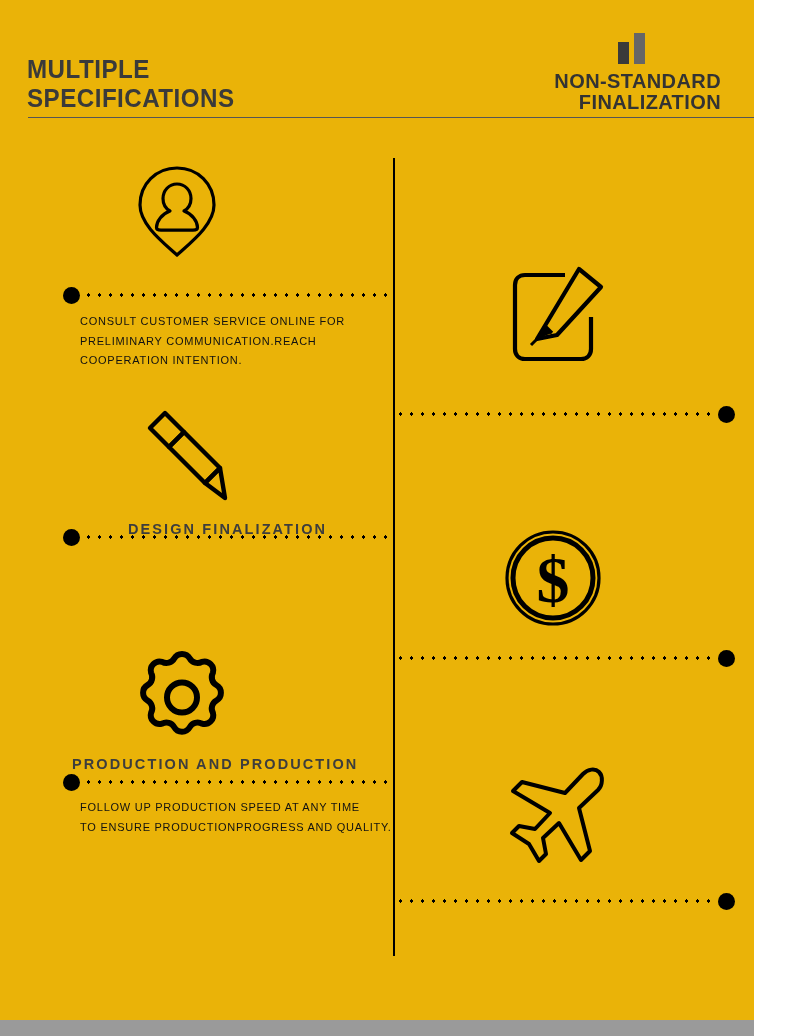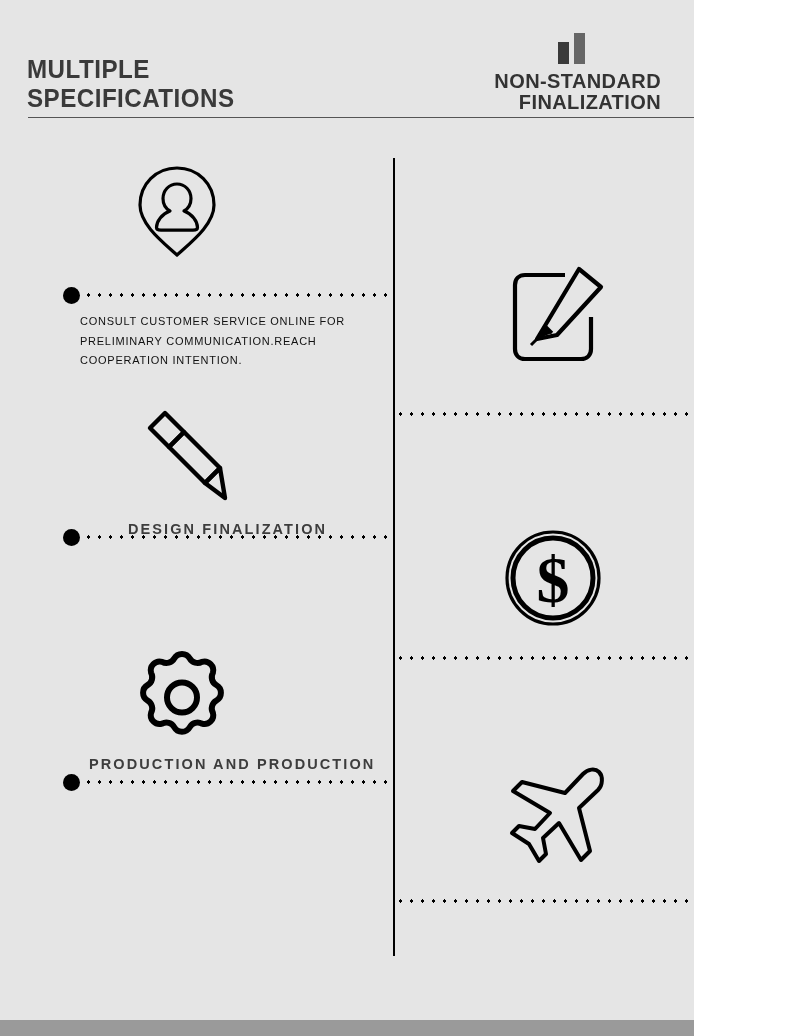--- a/index.html
+++ b/index.html
@@ -6,23 +6,23 @@
     margin: 0;
     padding: 0;
     background: #ffffff;
   }
   body {
     font-family: "Liberation Sans", sans-serif;
     -webkit-font-smoothing: antialiased;
   }
   #page {
     position: relative;
-    width: 694px;
+    width: 754px;
     height: 1036px;
-    background: #e5e5e5;
+    background: #eab308;
     overflow: hidden;
   }
 
   
   #header-title {
     position: absolute;
     left: 27px;
     top: 56px;
     width: 420px;
   }
@@ -266,25 +266,27 @@
                  a8.9 8.9 0 0 1 11 11 a8.9 8.9 0 0 0 3.4 12.1
                  a8.9 8.9 0 0 1 0 15.6 a8.9 8.9 0 0 0 -3.4 12.1
                  a8.9 8.9 0 0 1 -11 11 a8.9 8.9 0 0 0 -12.1 3.4
                  a8.9 8.9 0 0 1 -15.6 0 a8.9 8.9 0 0 0 -12.1 -3.4
                  a8.9 8.9 0 0 1 -11 -11 a8.9 8.9 0 0 0 -3.4 -12.1
                  a8.9 8.9 0 0 1 0 -15.6 a8.9 8.9 0 0 0 3.4 -12.1
                  a8.9 8.9 0 0 1 11 -11 a8.9 8.9 0 0 0 12.1 -3.4 Z" fill="none" stroke="#000" stroke-width="6" stroke-linejoin="round"></path>
         <circle cx="50" cy="47.5" r="15" fill="none" stroke="#000" stroke-width="6"></circle>
       </svg>
     </div>
-    <div class="step-title" style="left:89px; top:106px;">PRODUCTION AND PRODUCTION</div>
+    <div class="step-title" style="left:72px; top:106px;">PRODUCTION AND PRODUCTION</div>
     <div class="dot-row" style="top:124px;">
       <span class="end-dot"></span>
       <span class="dot-line"></span>
     </div>
+    <div class="step-body" style="top:148px;">FOLLOW UP PRODUCTION SPEED AT ANY TIME
+TO ENSURE PRODUCTIONPROGRESS AND QUALITY.</div>
   </div>
 
   <div class="step col-right" style="left:395px; top:765px; width:395px; height:210px;">
     <div class="step-icon icon-right">
       <svg width="110" height="105" viewBox="0 0 110 105">
         <path d="M96 7 C92 3 85 4 80 9 L62 28 L19 17 L10 26 L47 48 L32 64 L16 61 L9 68
                  L26 79 L36 96 L43 89 L40 73 L56 58 L78 95 L87 86 L76 43 L95 25
                  C100 20 100 11 96 7 Z" fill="none" stroke="#000" stroke-width="4" stroke-linejoin="round"></path>
       </svg>
     </div>

